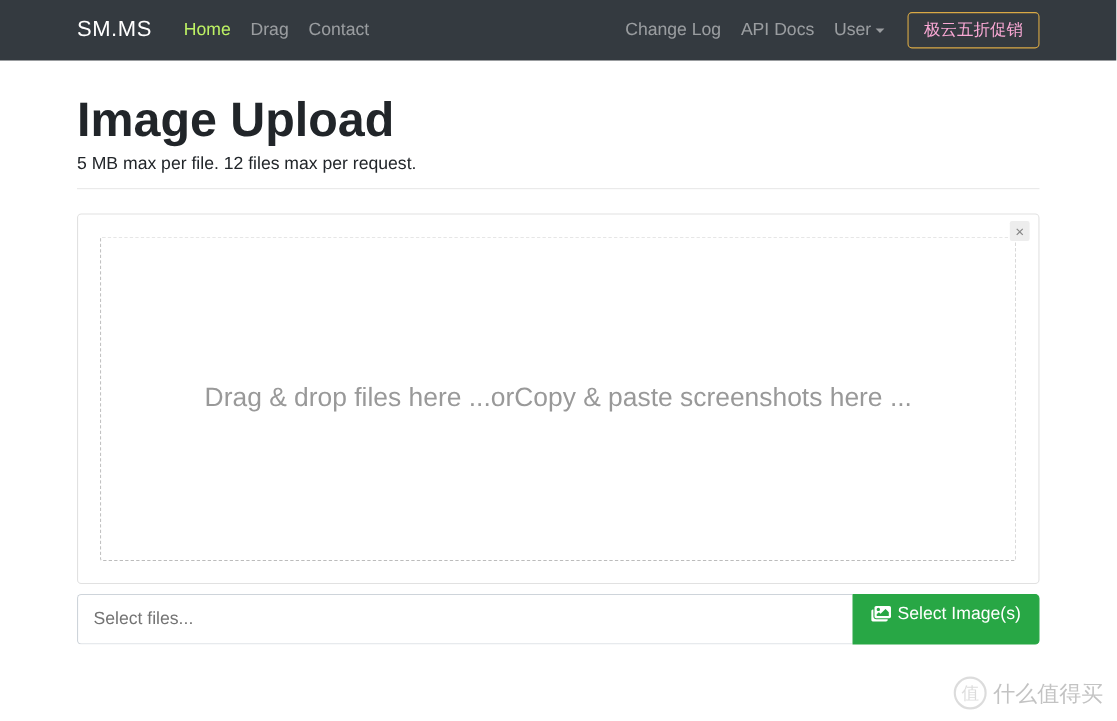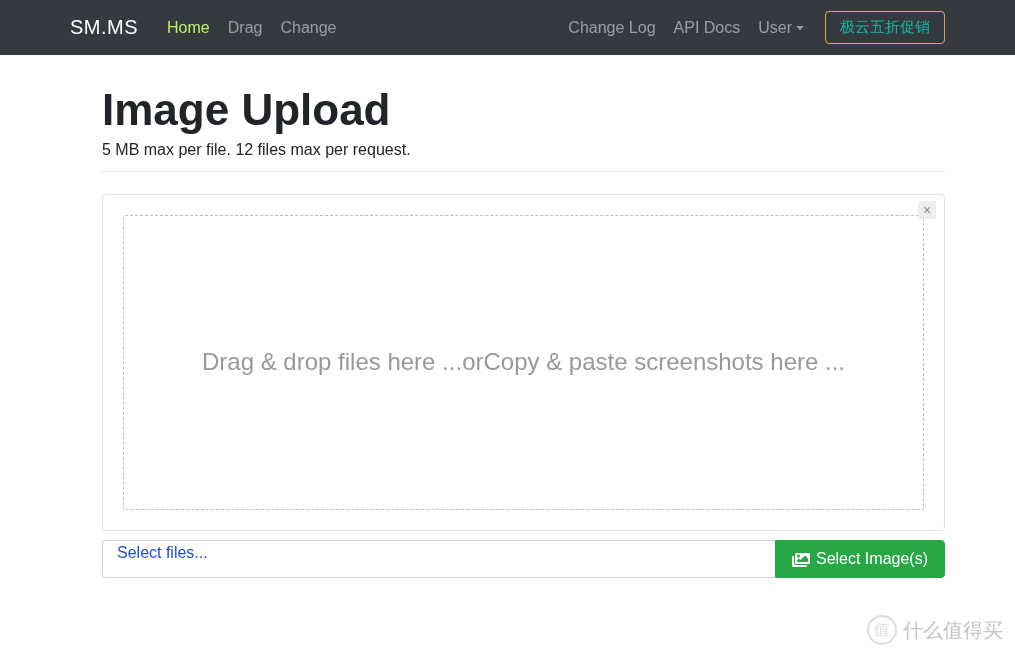--- a/index.html
+++ b/index.html
@@ -48,21 +48,21 @@
     }
     .nav-link.active {
       color: #bef264;
     }
     .navbar-right {
       display: flex;
       align-items: center;
     }
     .promo-btn {
       border: 1px solid #d9a945;
-      color: #14b8a6;
+      color: #f9a8d4;
       background: transparent;
       padding: 6px 14px;
       font-size: 15px;
       border-radius: 4px;
       margin-left: 12px;
       cursor: pointer;
     }
     .user-link {
       color: rgba(255,255,255,0.5);
       font-size: 16px;
@@ -76,21 +76,20 @@
       width: 0;
       height: 0;
       margin-left: 4px;
       vertical-align: middle;
       border-top: 4px solid rgba(255,255,255,0.5);
       border-right: 4px solid transparent;
       border-left: 4px solid transparent;
     }
     .container {
       padding: 30px 70px 0 70px;
-      margin-left: 32px;
     }
     .page-title {
       font-size: 44px;
       font-weight: 600;
       color: #212529;
       margin-bottom: 6px;
     }
     .page-subtitle {
       font-size: 16px;
       color: #212529;
@@ -142,36 +141,36 @@
     }
     .file-row {
       display: flex;
       margin-top: 9px;
     }
     .file-input {
       flex: 1;
       border: 1px solid #ced4da;
       border-right: none;
       border-radius: 4px 0 0 4px;
-      padding: 3px 14px;
-      font-size: 16px;
-      color: #1d4ed8;
+      padding: 13px 14px;
+      font-size: 16px;
+      color: #737373;
       background: #fff;
       cursor: pointer;
     }
     .select-btn {
       background: #28a745;
       color: #ffffff;
       border: 1px solid #28a745;
       border-radius: 0 4px 4px 0;
       padding: 9px 16px;
       font-size: 16px;
       cursor: pointer;
       display: flex;
-      align-items: flex-end;
+      align-items: flex-start;
       gap: 6px;
     }
     .select-btn svg {
       width: 18px;
       height: 16px;
       fill: #ffffff;
     }
     .watermark {
       position: absolute;
       right: 12px;
@@ -197,21 +196,21 @@
   </style>
 </head>
 <body>
 
 <div class="navbar">
   <div class="navbar-left">
     <div class="brand">SM.MS</div>
     <div class="nav-links">
       <div class="nav-link active">Home</div>
       <div class="nav-link">Drag</div>
-      <div class="nav-link">Change</div>
+      <div class="nav-link">Contact</div>
     </div>
   </div>
   <div class="navbar-right">
     <div class="nav-link">Change Log</div>
     <div class="nav-link">API Docs</div>
     <div class="user-link">
       <span>User</span>
       <span class="caret"></span>
     </div>
     <button class="promo-btn">极云五折促销</button>

